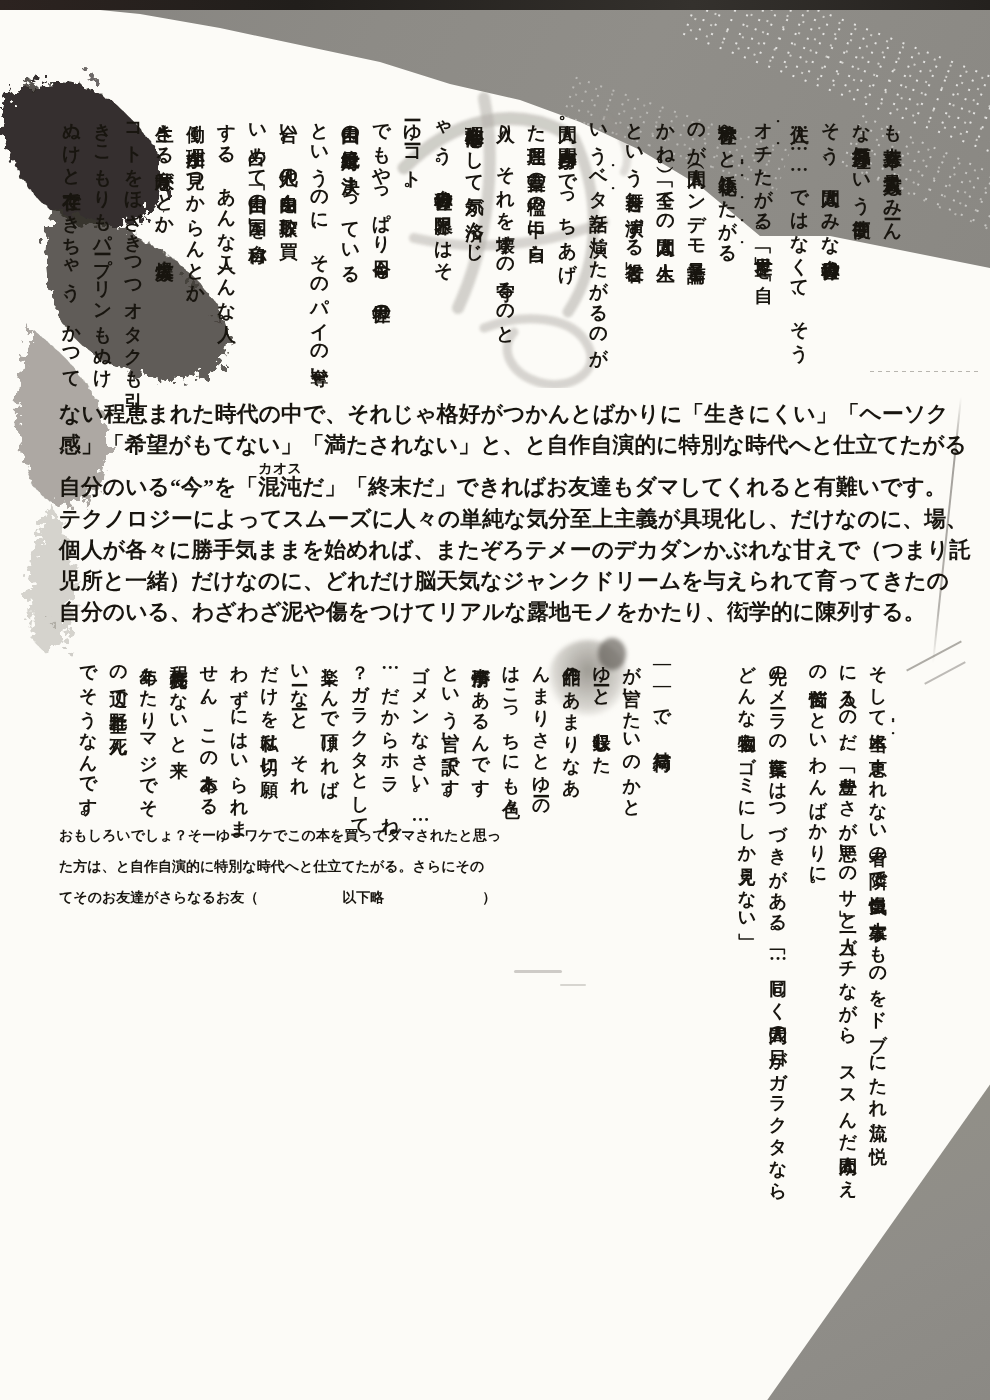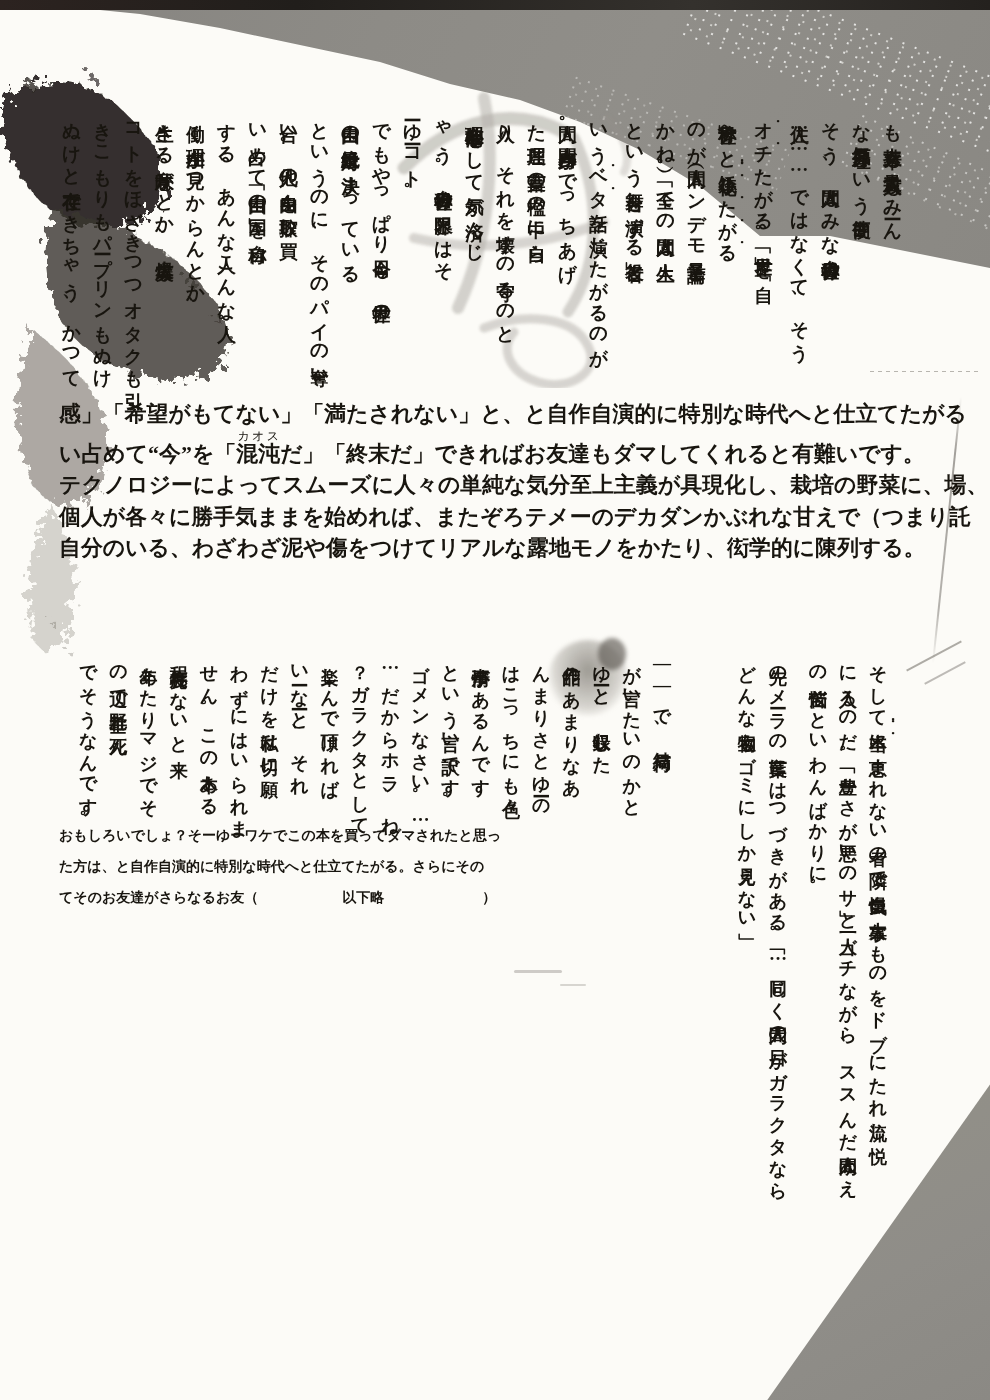--- a/index.html
+++ b/index.html
@@ -50,21 +50,21 @@
   #lower-b{left:729px;top:653px;width:64px;height:670px;--fs:18px;--pitch:31px;--ls:1.5px;}
   #lower-c{left:70px;top:653px;width:607px;height:180px;--fs:18px;--pitch:30.2px;--ls:1.6px;}
 
   .horiz{position:absolute;font-weight:bold;color:#18150f;z-index:5;}
   .horiz .hline{white-space:nowrap;}
   #mid-block{left:59px;top:399px;width:884px;font-size:21.8px;line-height:31.2px;letter-spacing:.1px;}
   #bottom-block{left:59px;top:820px;width:700px;font-size:14px;line-height:31px;}
 
   .em{text-emphasis:filled dot currentColor;-webkit-text-emphasis:filled dot currentColor;}
   ruby{ruby-position:over;}
-  rt{font-size:12px;font-weight:normal;letter-spacing:0;}
+  rt{font-size:14px;font-weight:bold;letter-spacing:0;}
 </style>
 </head>
 <body>
 
 <div class="page">
 
   <div class="gray-top">
     <div class="streak streak-1"></div>
     <div class="streak streak-2"></div>
     <div class="streak streak-3"></div>
@@ -143,24 +143,26 @@
       <div class="vcol">い占めて「自由の国」を自称</div>
       <div class="vcol">する、あんな人こんな人。</div>
       <div class="vcol">働く理由が見つからんとか、</div>
       <div class="vcol">生きる意味がとか、大爆笑な</div>
       <div class="vcol">コトをほざきつつオタクも引</div>
       <div class="vcol">きこもりもパープリンもぬけ</div>
       <div class="vcol">ぬけと存在できちゃう、かつて</div>
     </div>
 
   <div id="mid-block" class="horiz">
+      <div class="hline">ない程恵まれた時代の中で、それじゃ格好がつかんとばかりに「生きにくい」「ヘーソク</div>
       <div class="hline">感」「希望がもてない」「満たされない」と、と自作自演的に特別な時代へと仕立てたがる</div>
-      <div class="hline"><span>い占めて“今”を「</span><ruby>混沌<rt>カオス</rt></ruby><span>だ」「終末だ」できればお友達もダマしてくれると有難いです。</span></div>
-      <div class="hline">テクノロジーによってスムーズに人々の単純な気分至上主義が具現化し、栽培の野菜に、場、</div>
+      <div class="hline"><span>自分のいる“今”を「</span><ruby>混沌<rt>カオス</rt></ruby><span>だ」「終末だ」できればお友達もダマしてくれると有難いです。</span></div>
+      <div class="hline">テクノロジーによってスムーズに人々の単純な気分至上主義が具現化し、だけなのに、場、</div>
       <div class="hline">個人が各々に勝手気ままを始めれば、またぞろテメーのデカダンかぶれな甘えで（つまり託</div>
+      <div class="hline">児所と一緒）だけなのに、どれだけ脳天気なジャンクドリームを与えられて育ってきたの</div>
       <div class="hline">自分のいる、わざわざ泥や傷をつけてリアルな露地モノをかたり、衒学的に陳列する。</div>
     </div>
 
   <div id="lower-a" class="vert">
       <div class="vcol"><span>そして</span><span class="em">本当に</span><span>恵まれない者の隣で自慢気に大事なものをドブにたれ流し悦</span></div>
       <div class="vcol">に入るのだ。「豊かさが悪いのサ」と一人ゴチながら、ススんだ人間ゆえ</div>
       <div class="vcol">の苦悩だといわんばかりに。</div>
     </div>
 
   <div id="lower-b" class="vert">

